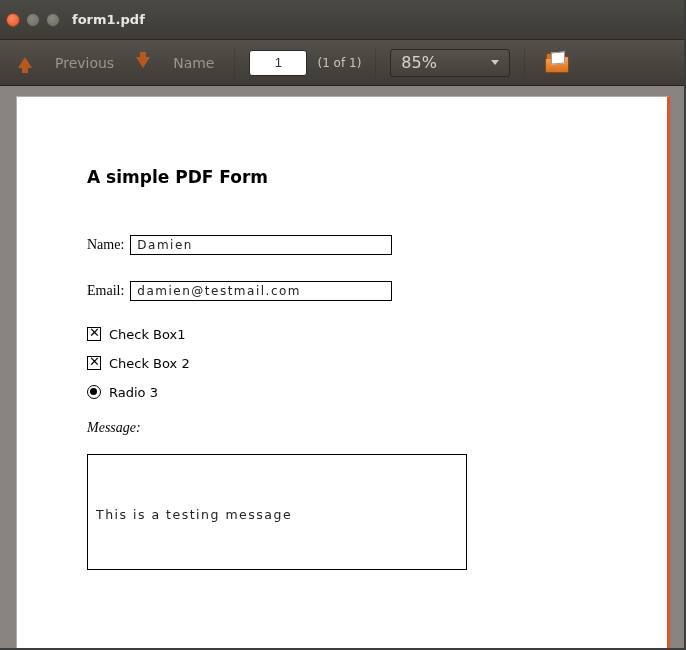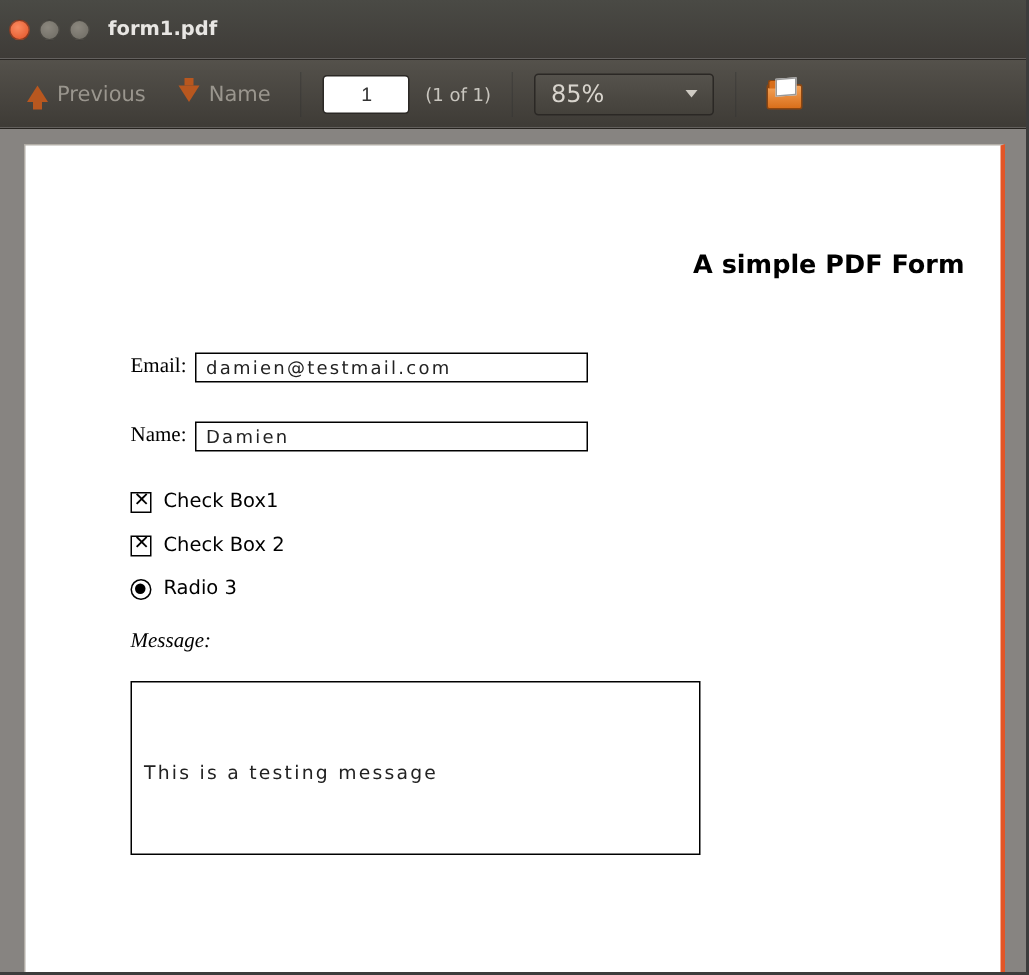--- a/index.html
+++ b/index.html
@@ -49,21 +49,21 @@
     font-size: 14px;
     border-bottom: 1px solid #26231f;
   }
   .tb-sep {
     width: 1px; height: 30px;
     background: rgba(255,255,255,0.1);
     border-right: 1px solid rgba(0,0,0,0.3);
     margin: 0 4px;
   }
   .tb-btn {
-    display: flex; align-items: center; gap: 6px;
+    display: flex; align-items: center; gap: 23px;
     color: #9a968e;
     padding: 4px 6px;
     border-radius: 3px;
     cursor: default;
   }
   .arrow-up, .arrow-down {
     width: 0; height: 0;
     border-left: 7px solid transparent;
     border-right: 7px solid transparent;
   }
@@ -132,21 +132,21 @@
     border-right: 3px solid #e25527;
     padding: 70px 24px 0 70px;
     font-family: "DejaVu Serif", Georgia, serif;
     color: #000;
     position: relative;
   }
   .doc-title {
     font-family: "DejaVu Sans", sans-serif;
     font-weight: bold;
     font-size: 17px;
-    text-align: right;
+    text-align: left;
     margin: 0 0 48px 0;
   }
   .field-row {
     display: flex;
     align-items: center;
     margin-bottom: 26px;
     font-size: 14px;
   }
   .field-label { width: auto; padding-right: 6px; font-family: Georgia, serif; }
   .field-input {
@@ -156,21 +156,21 @@
     letter-spacing: 1.5px;
     padding: 2px 6px;
     font-family: "DejaVu Sans", sans-serif;
     color: #222;
     background:#fff;
   }
   .name-input { width: 262px; }
   .email-input { width: 262px; }
 
   .check-row {
-    display:flex; align-items:flex-end; font-size:13px;
+    display:flex; align-items:flex-start; font-size:13px;
     margin-bottom: 14px; gap:8px;
     font-family: "DejaVu Sans", sans-serif;
   }
   .chkbox {
     width:14px; height:14px; border:1.5px solid #000; position:relative;
     display:inline-block;
   }
   .chkbox.checked::after {
     content:"✕"; position:absolute; top:-3px; left:1px; font-size:13px; font-weight:bold; color:#000;
   }
@@ -226,27 +226,27 @@
       <span class="folder-paper"></span>
     </span>
   </div>
 </div>
 
 <div class="doc-wrap">
   <div class="page">
     <h2 class="doc-title">A simple PDF Form</h2>
 
     <div class="field-row">
+      <span class="field-label">Name:</span>
+      <input class="field-input name-input" value="Damien" style="">
+    </div>
+
+    <div class="field-row">
       <span class="field-label">Email:</span>
       <input class="field-input email-input" value="damien@testmail.com" style="">
-    </div>
-
-    <div class="field-row">
-      <span class="field-label">Name:</span>
-      <input class="field-input name-input" value="Damien" style="">
     </div>
 
     <div class="check-row">
       <span class="chkbox checked"></span>
       <span>Check Box1</span>
     </div>
     <div class="check-row">
       <span class="chkbox checked"></span>
       <span>Check Box 2</span>
     </div>

